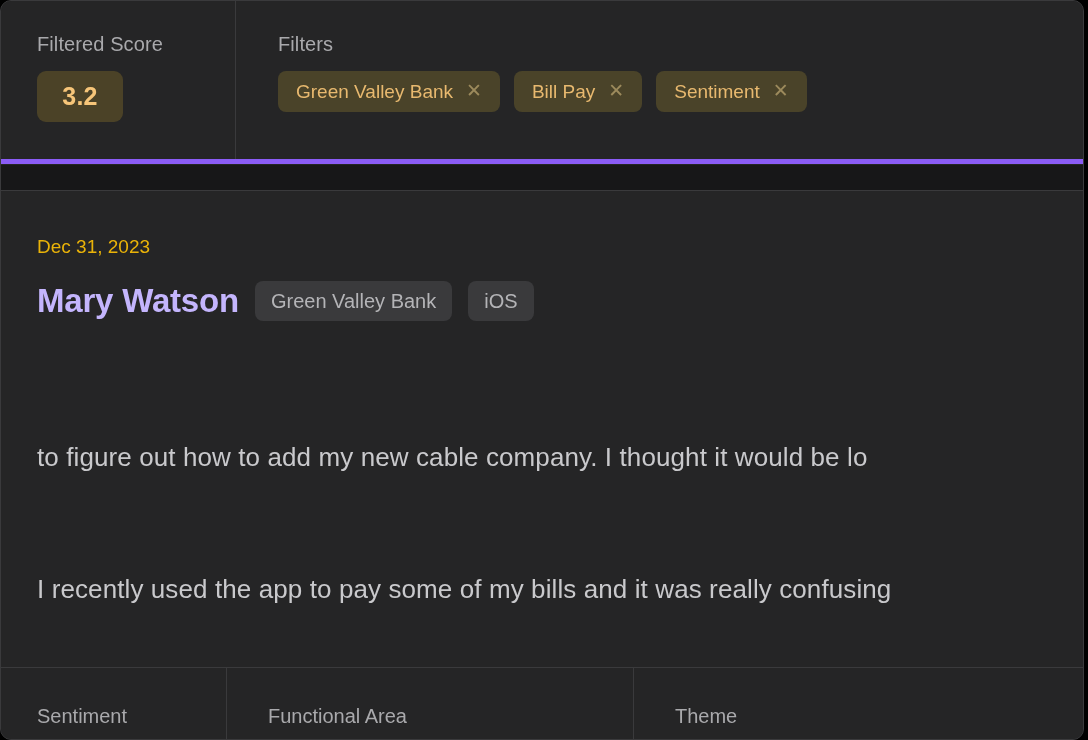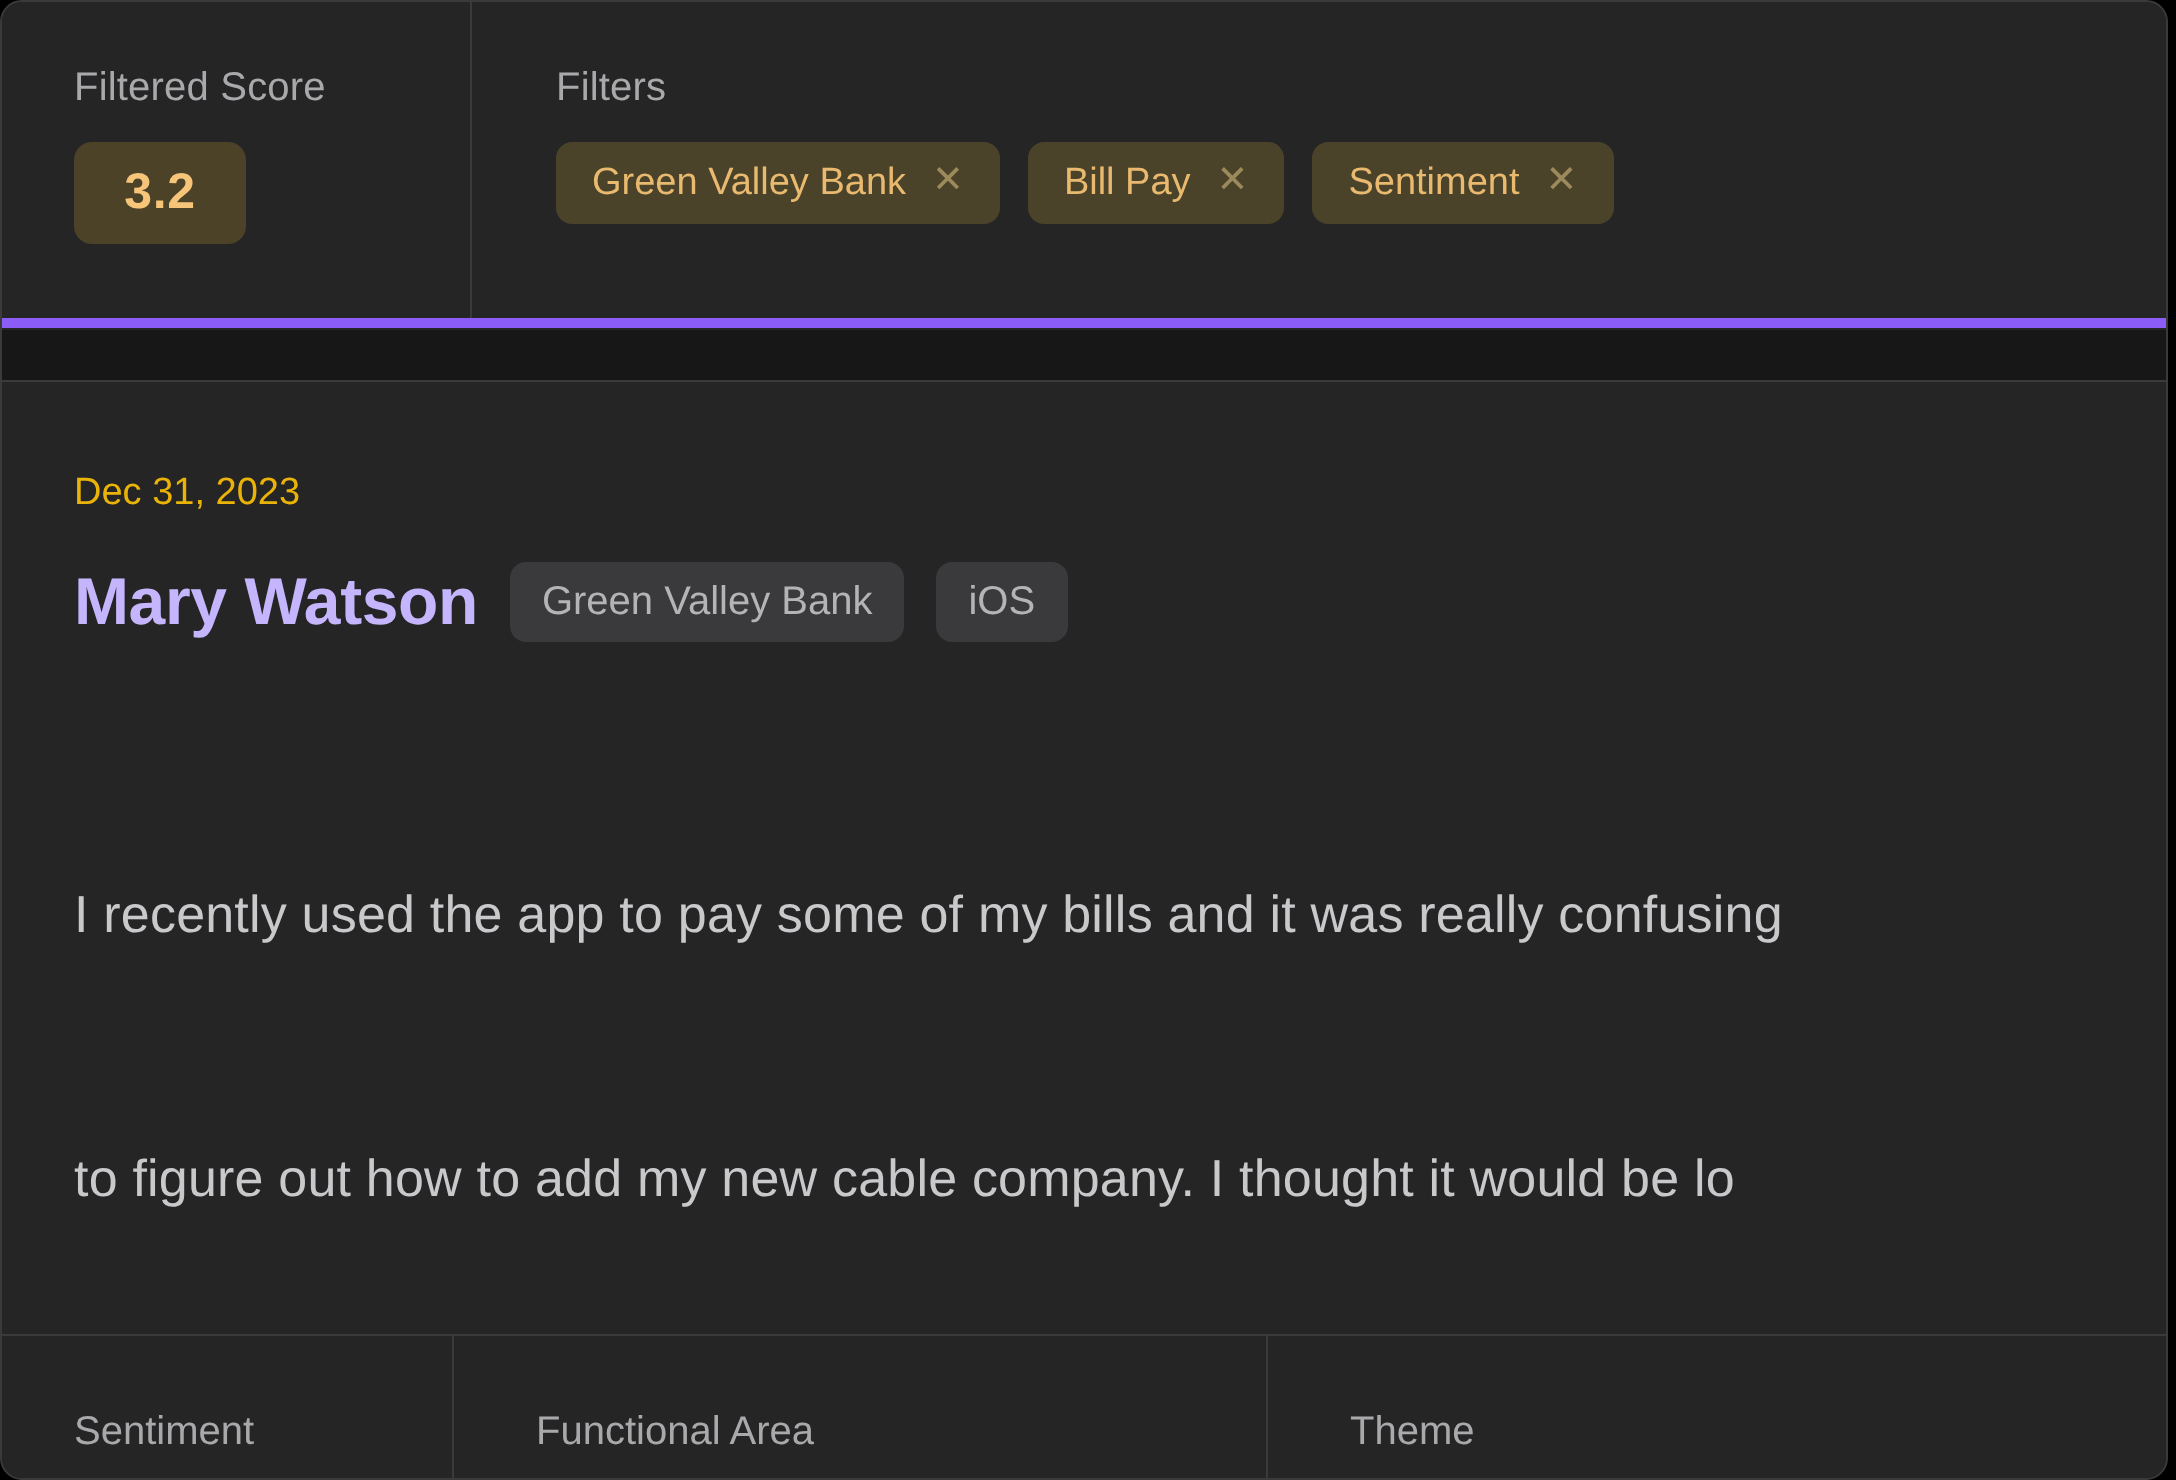--- a/index.html
+++ b/index.html
@@ -265,22 +265,22 @@
 
       <div class="review-date">Dec 31, 2023</div>
 
       <div class="review-head">
         <div class="review-author">Mary Watson</div>
         <span class="tag">Green Valley Bank</span>
         <span class="tag">iOS</span>
       </div>
 
       <div class="review-text">
+        <span>to figure out how to add my new cable company. I thought it would be lo</span>
         <span>I recently used the app to pay some of my bills and it was really confusing</span>
-        <span>to figure out how to add my new cable company. I thought it would be lo</span>
         
         
         
         
       </div>
 
     </div>
 
     <div class="footer">
       <div class="foot-col c1">Sentiment</div>

